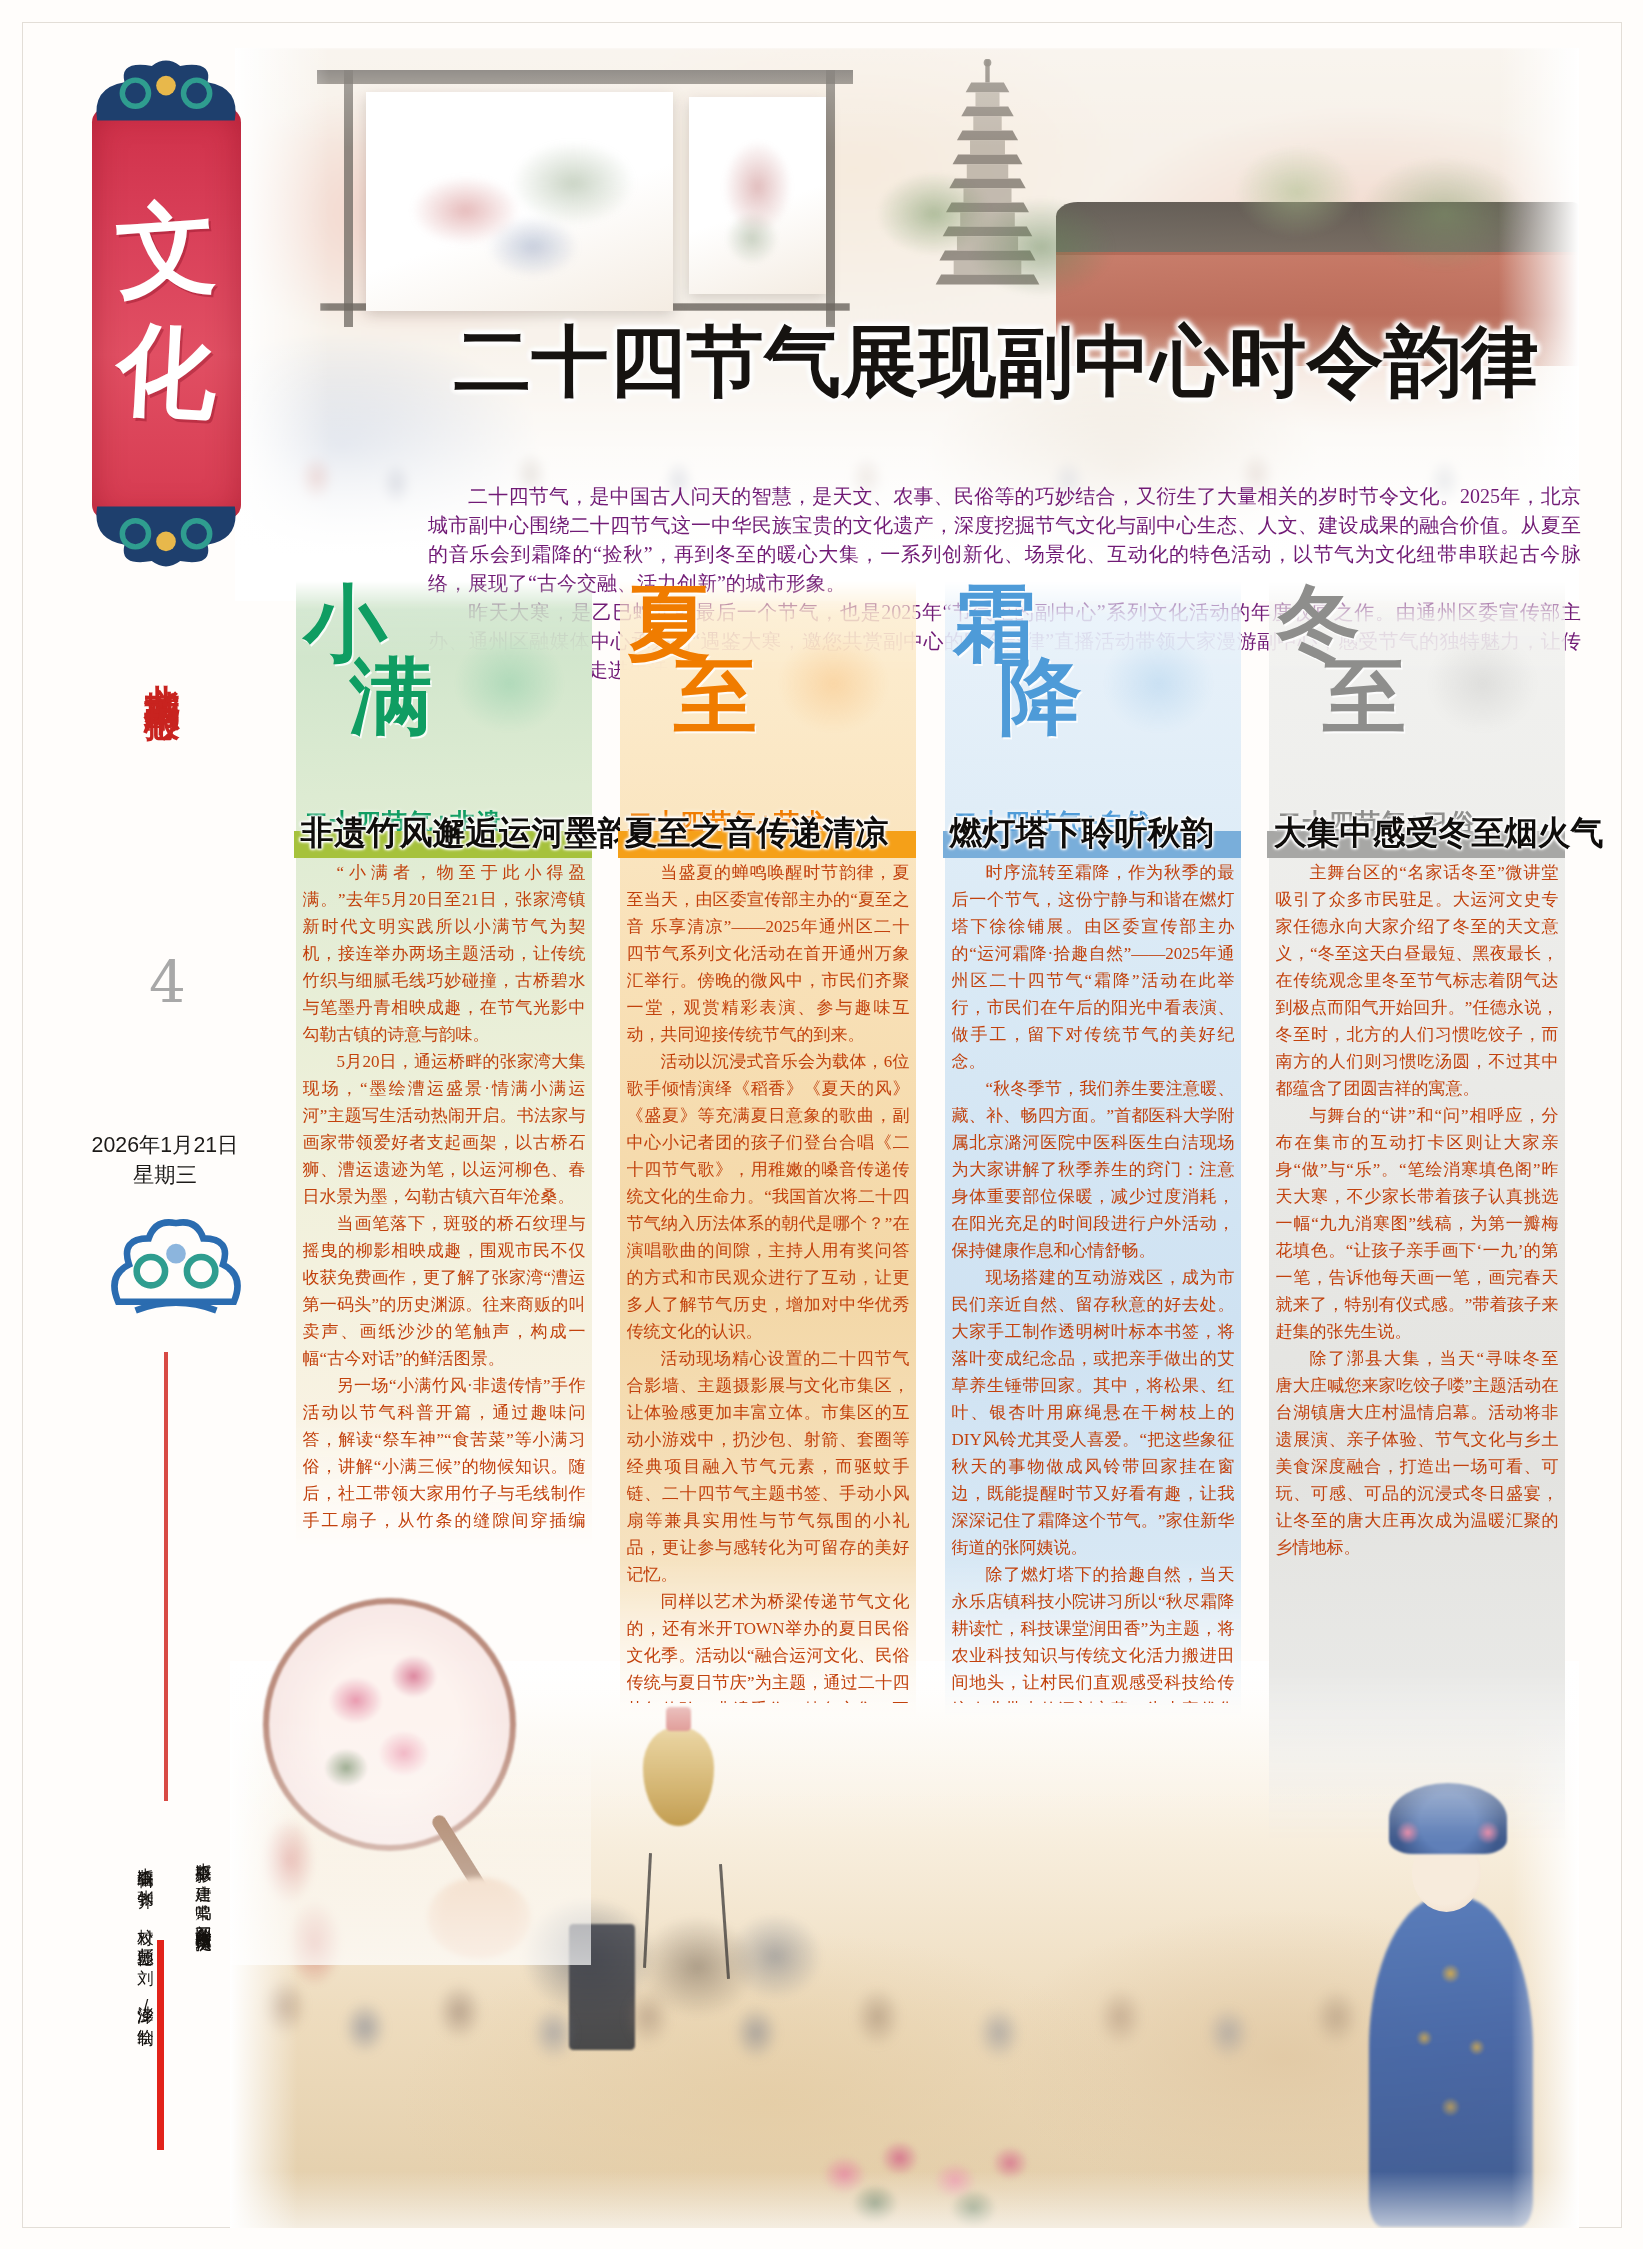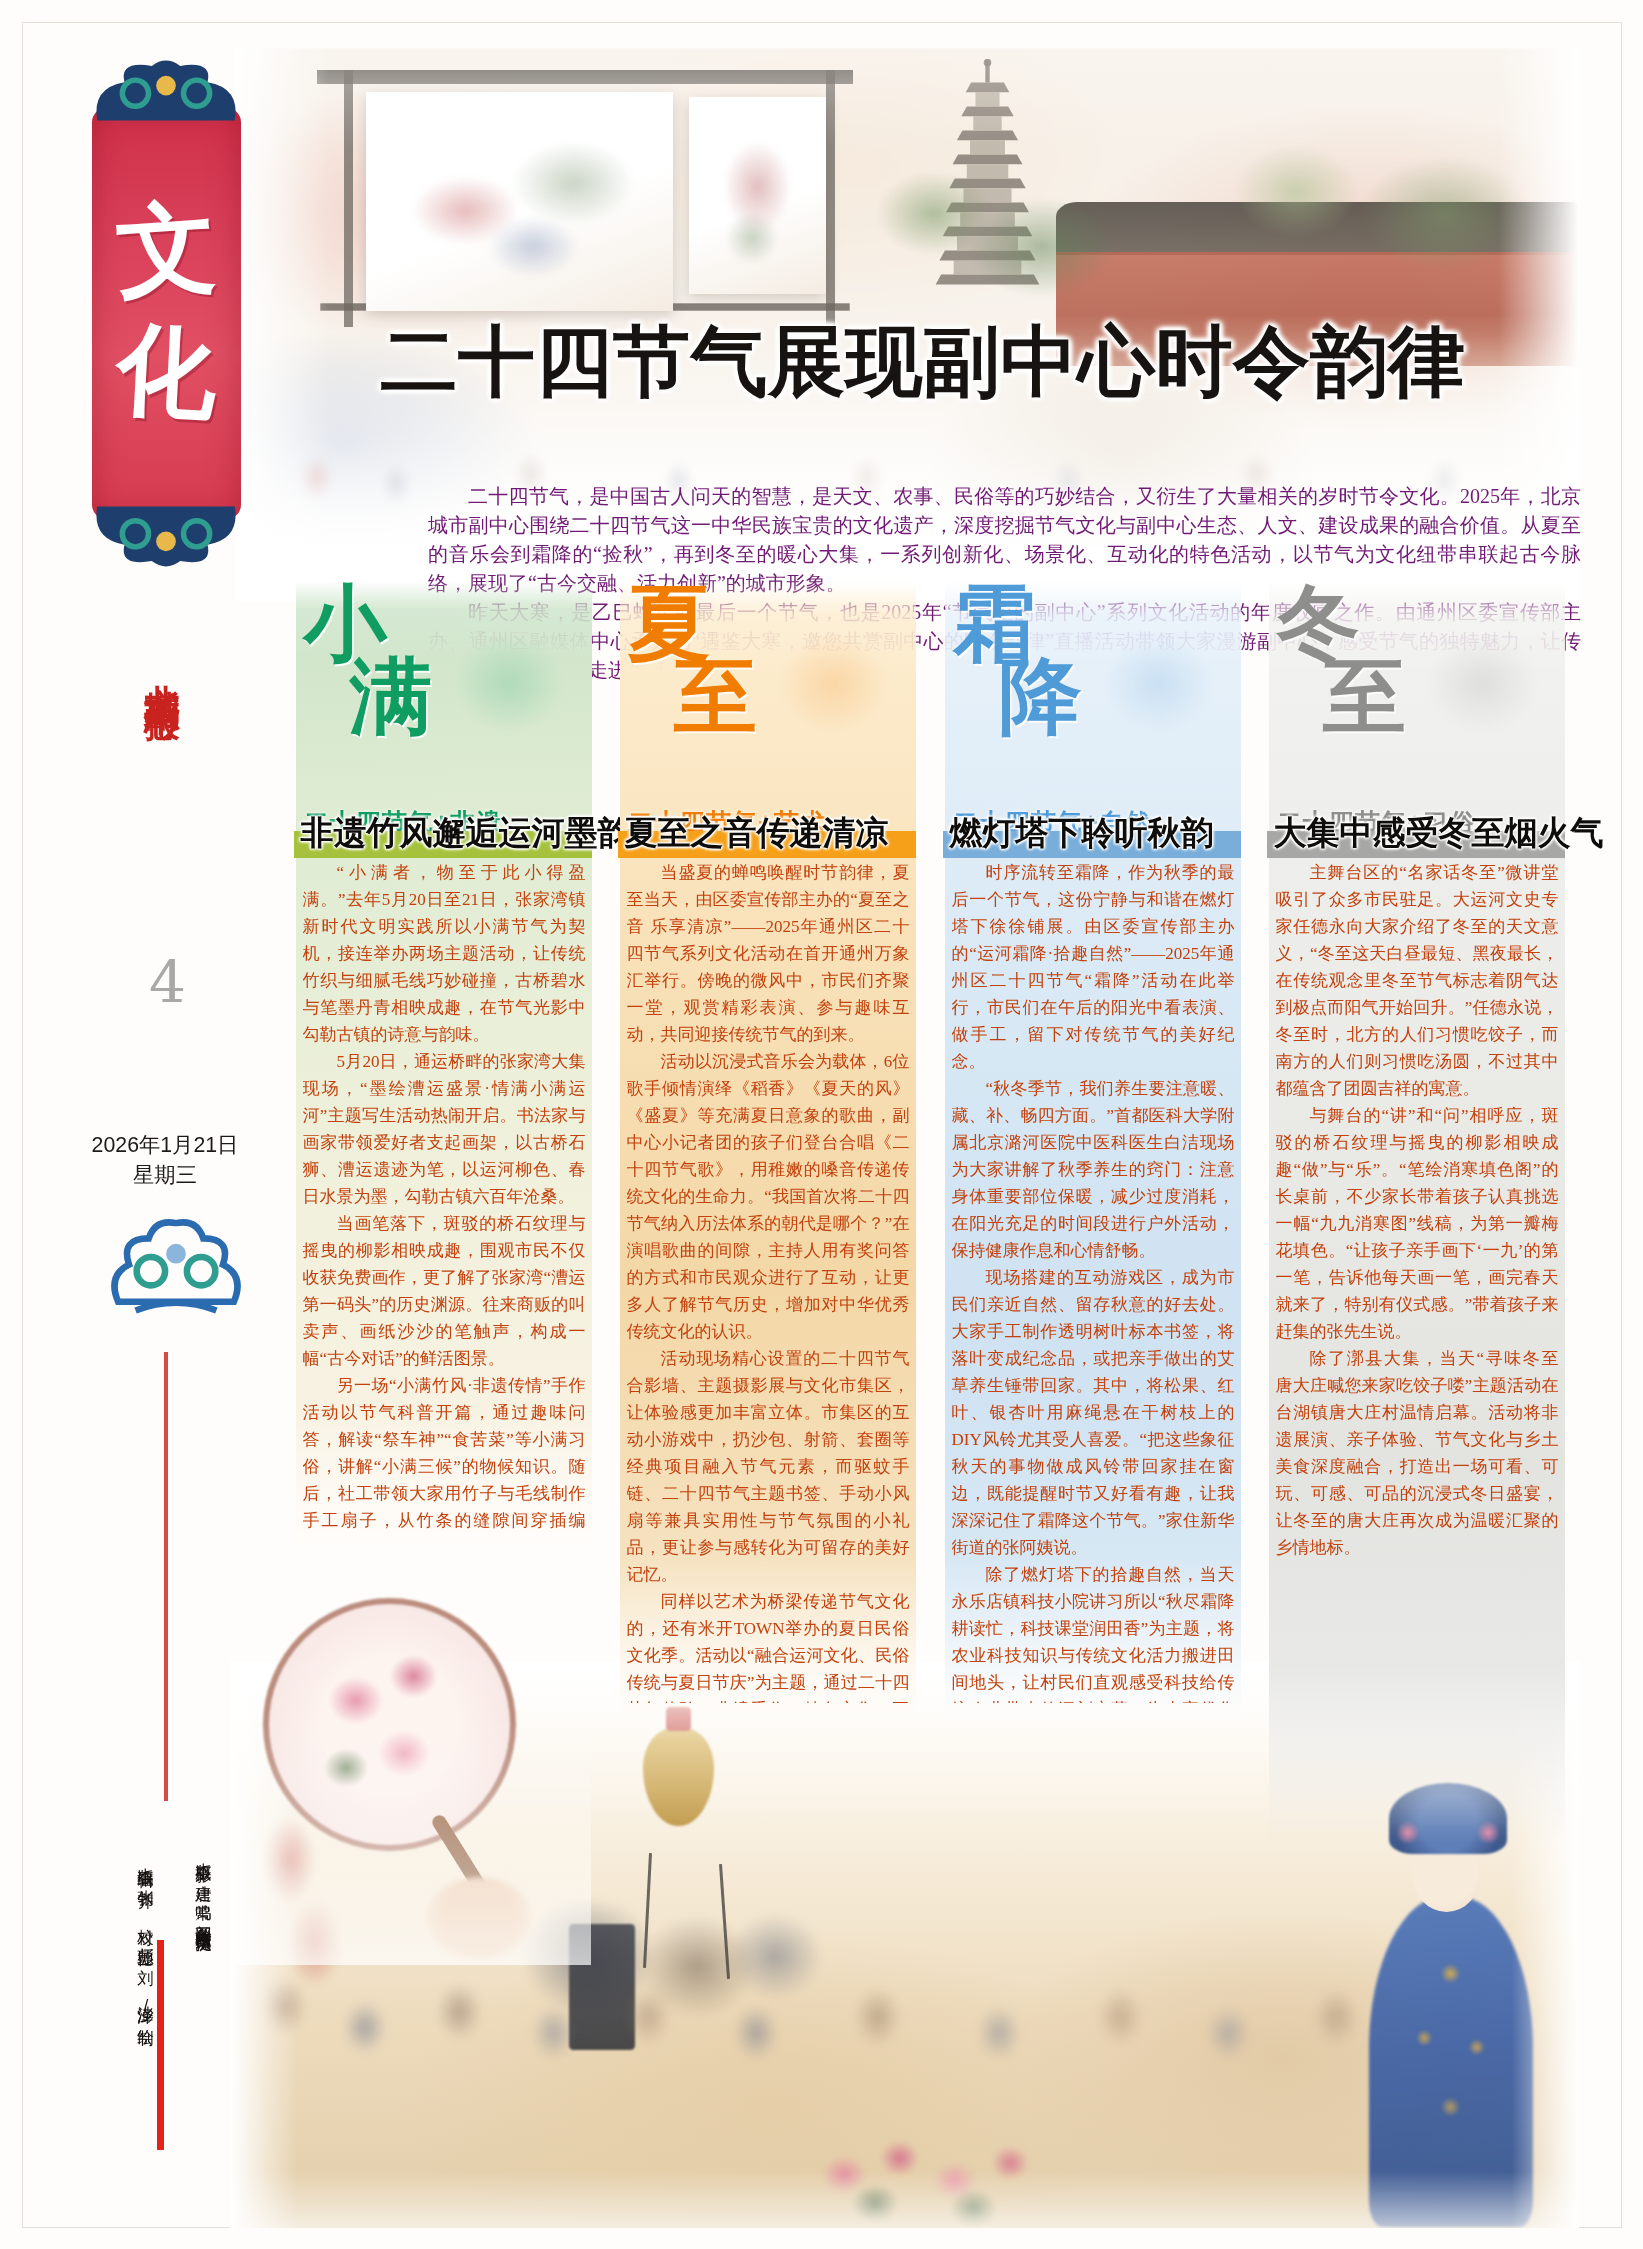--- a/index.html
+++ b/index.html
@@ -58,21 +58,21 @@
     box-shadow:inset 0 0 33px rgba(120,0,20,.35);}
   .banner-char{position:relative;color:#ffffff;font-size:100px;font-weight:bold;line-height:1.0;text-align:center;
     font-family:"Liberation Serif","DejaVu Serif",serif;text-shadow:2.2px 2.7px 0 rgba(130,10,30,.35);}
   .banner-char.b0{margin-top:93px;transform:rotate(-4deg);}
   .banner-char.b1{margin-top:22px;transform:rotate(3deg);}
   .banner .cap{position:absolute;left:0;right:0;height:71px;}
   .cap svg{width:100%;height:100%;}
   .cap.top{top:0;} .cap.bottom{bottom:0;transform:scaleY(-1);}
 
   
-  .headline{position:absolute;left:307px;top:311px;width:1232px;margin:0;text-align:center;z-index:4;
+  .headline{position:absolute;left:307px;top:311px;width:1232px;margin:0;text-align:right;z-index:4;
     font-size:77px;font-weight:bold;letter-spacing:0.5px;color:#161310;white-space:nowrap;
     text-shadow:0 0 8.8px #fff,0 0 8.8px #fff,2.2px 2.2px 4.4px #fff,-2.2px -2.2px 4.4px #fff,2.2px -2.2px 4.4px #fff,-2.2px 2.2px 4.4px #fff;}
   .byline{position:absolute;left:307px;top:463px;width:1232px;text-align:center;z-index:4;
     font-size:20px;color:#24211e;text-shadow:0 0 5.5px #fff;}
   .intro{position:absolute;left:428px;top:482px;width:1153px;z-index:4;font-size:20px;line-height:29px;
     color:#701a75;text-align:justify;text-shadow:0 0 4.4px rgba(255,255,255,.9);}
   .intro p{margin:0;text-indent:2em;}
 
   
   .col{position:absolute;top:581px;width:296px;z-index:5;}
@@ -329,21 +329,21 @@
       <span class="t t1">至</span>
       <i class="term-art"></i>
     </div>
     <div class="tag">二十四节气+习俗</div>
     <div class="subhead">
       <i class="shbar"></i>
       <b class="shtext">大集中感受冬至烟火气</b>
     </div>
     <div class="colbody">
       <p>主舞台区的“名家话冬至”微讲堂吸引了众多市民驻足。大运河文史专家任德永向大家介绍了冬至的天文意义，“冬至这天白昼最短、黑夜最长，在传统观念里冬至节气标志着阴气达到极点而阳气开始回升。”任德永说，冬至时，北方的人们习惯吃饺子，而南方的人们则习惯吃汤圆，不过其中都蕴含了团圆吉祥的寓意。</p>
-      <p>与舞台的“讲”和“问”相呼应，斑驳的桥石纹理与摇曳的柳影相映成趣“做”与“乐”。“笔绘消寒填色阁”的长桌前，不少家长带着孩子认真挑选一幅“九九消寒图”线稿，为第一瓣梅花填色。“让孩子亲手画下‘一九’的第一笔，告诉他每天画一笔，画完春天就来了，特别有仪式感。”带着孩子来赶集的张先生说。</p>
+      <p>与舞台的“讲”和“问”相呼应，分布在集市的互动打卡区则让大家亲身“做”与“乐”。“笔绘消寒填色阁”昨天大寒，不少家长带着孩子认真挑选一幅“九九消寒图”线稿，为第一瓣梅花填色。“让孩子亲手画下‘一九’的第一笔，告诉他每天画一笔，画完春天就来了，特别有仪式感。”带着孩子来赶集的张先生说。</p>
       <p>除了漷县大集，当天“寻味冬至 唐大庄喊您来家吃饺子喽”主题活动在台湖镇唐大庄村温情启幕。活动将非遗展演、亲子体验、节气文化与乡土美食深度融合，打造出一场可看、可玩、可感、可品的沉浸式冬日盛宴，让冬至的唐大庄再次成为温暖汇聚的乡情地标。</p>
 
     </div>
   </section>
 
   <div class="paper-name">北京城市副中心报</div>
   <div class="page-num">4</div>
   <div class="date">
     <div>2026年1月21日</div>
     <div>星期三</div>

